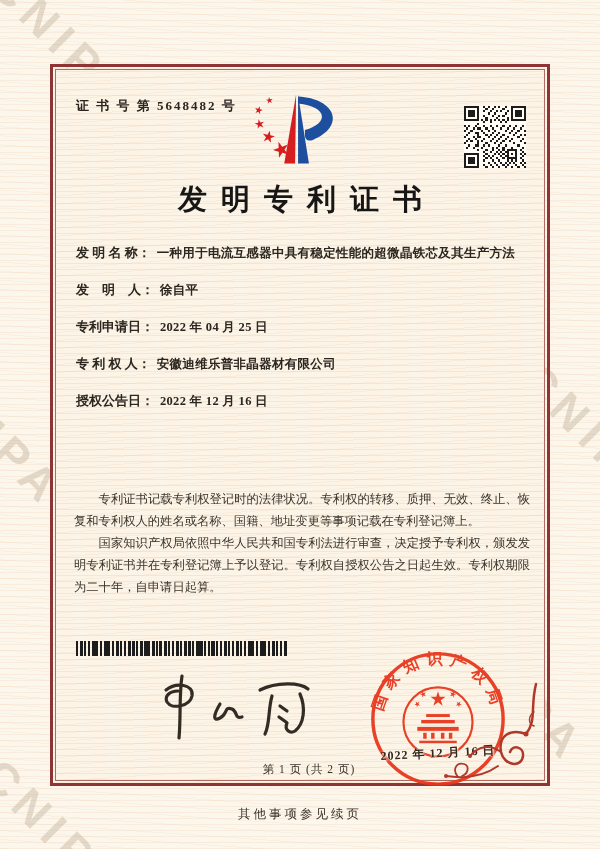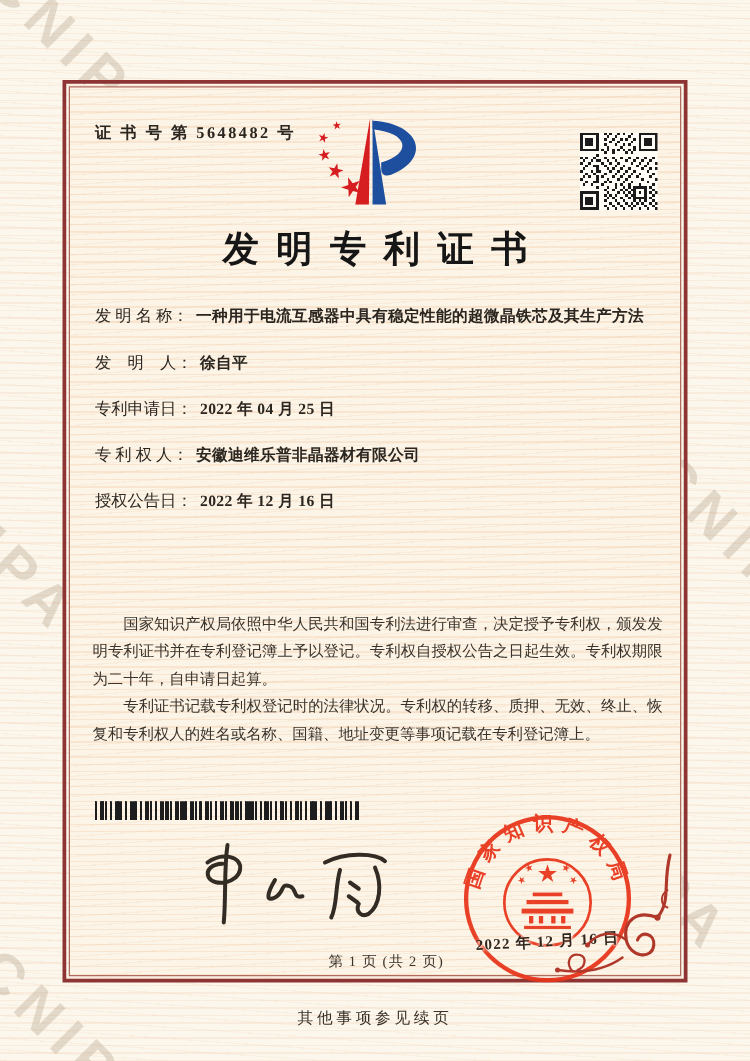--- a/index.html
+++ b/index.html
@@ -53,21 +53,21 @@
   .logo { position:absolute; left:233px; top:90px; width:138px; height:84px; }
   .qr   { position:absolute; left:464px; top:106px; width:62px; height:62px; }
   .title {
     position:absolute; left:0; right:0; top:180px;
     text-align:center; font-size:29px; font-weight:700;
     letter-spacing:14px; text-indent:14px; color:#161616;
   }
   
   .fields { position:absolute; left:76px; top:243px; width:455px; }
   .frow { display:flex; align-items:flex-start; line-height:20px; margin-bottom:17px; white-space:nowrap; }
-  .flabel { flex:none; font-size:13px; font-weight:400; color:#2b2620; }
+  .flabel { flex:none; font-size:13px; font-weight:700; color:#2b2620; }
   .fvalue { font-size:12.5px; font-weight:700; color:#2b2620; margin-left:6px; letter-spacing:0.3px; }
   .grant-pair { display:flex; }
   .grant-no { margin-left:34px; display:flex; }
   
   .body-text {
     position:absolute; left:74px; top:489px; width:456px;
     font-size:12.3px; line-height:1.78; color:#3a332b;
     text-align:justify;
   }
   .body-text p { text-indent:2em; font-weight:500; }
@@ -178,22 +178,22 @@
     </div>
     <div class="frow">
       <span class="grant-pair">
         <span class="flabel">授权公告日：</span>
         <span class="fvalue">2022 年 12 月 16 日</span>
       </span>
     </div>
   </div>
 
   <div class="body-text">
+    <p>专利证书记载专利权登记时的法律状况。专利权的转移、质押、无效、终止、恢复和专利权人的姓名或名称、国籍、地址变更等事项记载在专利登记簿上。</p>
     <p>国家知识产权局依照中华人民共和国专利法进行审查，决定授予专利权，颁发发明专利证书并在专利登记簿上予以登记。专利权自授权公告之日起生效。专利权期限为二十年，自申请日起算。</p>
-    <p>专利证书记载专利权登记时的法律状况。专利权的转移、质押、无效、终止、恢复和专利权人的姓名或名称、国籍、地址变更等事项记载在专利登记簿上。</p>
   </div>
 
   <div class="barcode"></div>
 
 
   <svg class="signature" viewBox="0 0 190 86">
     <g fill="none" stroke="#332c24" stroke-width="3.2" stroke-linecap="round">
       <path d="M34 12 C31 32 33 52 31 74"></path>
       <path d="M18 26 C28 18 46 20 44 32 C42 42 24 46 19 38 C16 32 22 27 30 27"></path>
       <path d="M72 40 C66 50 64 58 72 54 C80 50 76 42 84 45 C90 47.5 86 55 94 53"></path>

